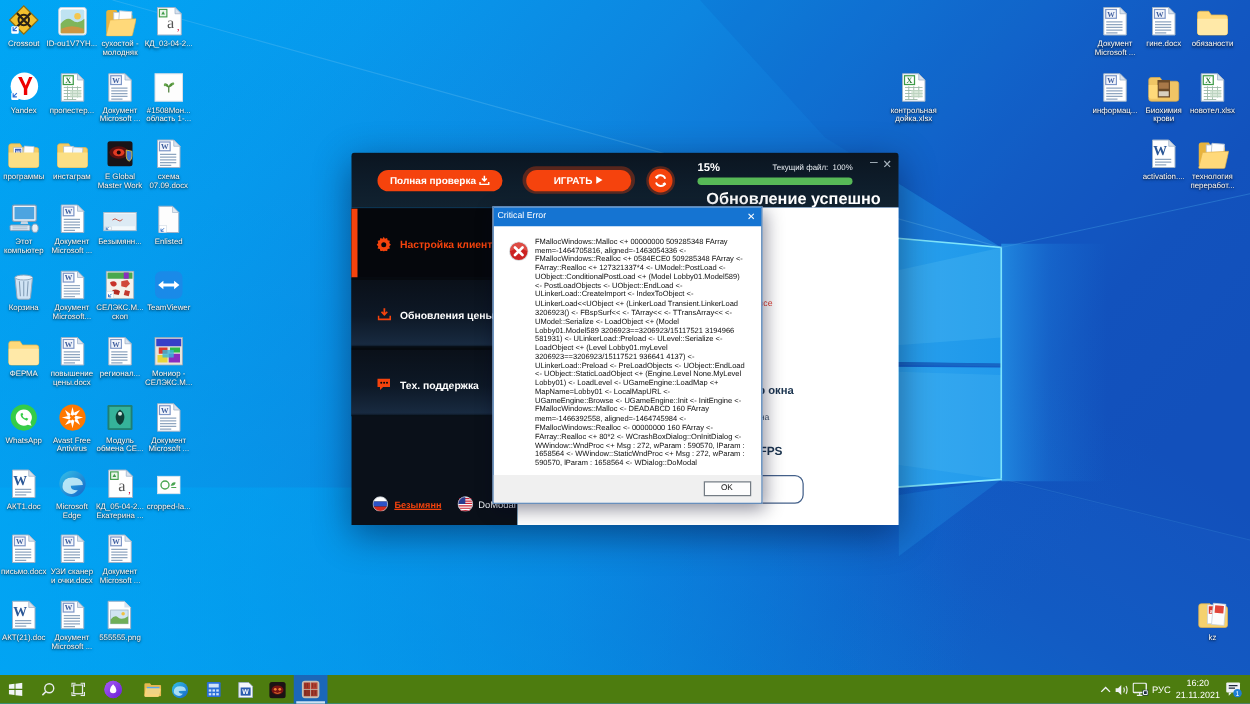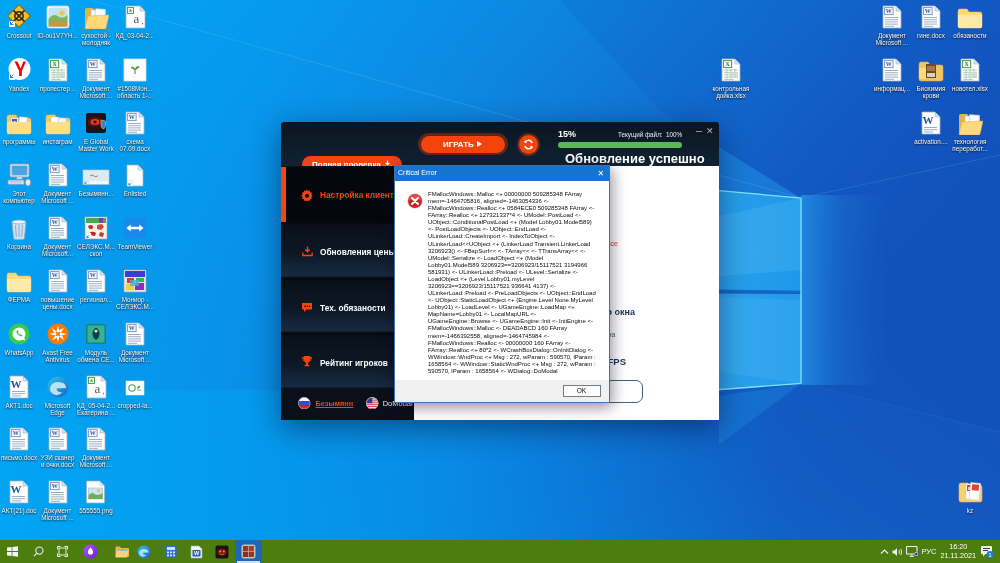--- a/index.html
+++ b/index.html
@@ -782,21 +782,21 @@
           <rect x="13" y="3" width="10" height="17" fill="#fdfdfd" stroke="#c5cfd8" stroke-width="0.6" transform="rotate(5 18 11)"></rect>
           <rect x="14.6" y="4.5" width="7" height="6" fill="#e0453a" transform="rotate(5 18 11)"></rect>
         </svg>
       </div>
       <div class="lb">kz</div>
     </div>
   </div>
 
 <div id="win" class="abs" style="left:281px;top:122px;width:438px;height:298px;border-radius:3px 3px 0 0;box-shadow:0 8px 30px rgba(0,0,30,.45);overflow:hidden;">
   <div id="topbar" class="abs" style="left:0;top:0;width:438px;height:44px;background:linear-gradient(180deg,#0b1520 0%,#0e1d2b 60%,#112230 100%);">
-    <div class="abs" style="left:21px;top:13.5px;width:100px;height:17px;border-radius:9px;background:#f5430d;color:#fff;font-size:8px;font-weight:bold;display:flex;align-items:center;justify-content:center;margin-top:20px;">Полная проверка&nbsp;
+    <div class="abs" style="left:21px;top:13.5px;width:100px;height:17px;border-radius:9px;background:#f5430d;color:#fff;font-size:8px;font-weight:bold;display:flex;align-items:center;justify-content:center;">Полная проверка&nbsp;
       <svg width="9" height="9" viewBox="0 0 9 9">
           <path d="M4.5 0.5 l0 4 M2.6 2.8 l1.9 2 1.9-2" stroke="#fff" stroke-width="1.2" fill="none"></path>
           <path d="M1 5.5 l0 2 7 0 0-2" stroke="#fff" stroke-width="1.1" fill="none"></path>
         </svg>
     </div>
     <div class="abs" style="left:137px;top:11px;width:90px;height:22px;border-radius:11px;background:rgba(245,67,13,.33);"></div>
     <div class="abs" style="left:140px;top:13.5px;width:84px;height:17px;border-radius:9px;background:#f5430d;color:#fff;font-size:8px;font-weight:bold;display:flex;align-items:center;justify-content:center;">ИГРАТЬ&nbsp;
       <svg width="7" height="8" viewBox="0 0 7 8">
           <path d="M1 1 l5 3 -5 3z" fill="#fff"></path>
         </svg>
@@ -837,28 +837,21 @@
       </div>
     <div class="mi" style="top:111.5px;">
         <svg class="abs" style="left:20px;top:22px;" width="12" height="11" viewBox="0 0 12 11">
           <path d="M1 1 l10 0 0 6.5 -5.5 0 -2.5 2.5 0-2.5 -2 0z" fill="#f5430d"></path>
           <g fill="#05070c">
             <circle cx="4" cy="4.2" r="0.8"></circle>
             <circle cx="6.3" cy="4.2" r="0.8"></circle>
             <circle cx="8.6" cy="4.2" r="0.8"></circle>
           </g>
         </svg>
-      <div class="abs" style="left:39px;top:23px;color:#fff;font-size:8.3px;font-weight:bold;white-space:nowrap;">Тех. обязаности</div>
-      </div>
-    <div class="mi" style="top:167px;">
-        <svg class="abs" style="left:20px;top:20px;" width="12" height="13" viewBox="0 0 12 13">
-          <path d="M3 1 l6 0 0 1 2 0 q0 3.5-2.3 4.2 q-0.7 1.4-1.7 1.6 l0 1.7 1.5 0.8 0 1 -5 0 0-1 1.5-0.8 0-1.7 q-1-0.2-1.7-1.6 q-2.3-0.7-2.3-4.2 l2 0z" fill="#f5430d"></path>
-          <path d="M2 3 q0.1 1.8 1.2 2.4 M10 3 q-0.1 1.8-1.2 2.4" stroke="#05070c" stroke-width="0.5" fill="none"></path>
-        </svg>
-      <div class="abs" style="left:39px;top:23px;color:#fff;font-size:8.3px;font-weight:bold;white-space:nowrap;">Рейтинг игроков</div>
+      <div class="abs" style="left:39px;top:23px;color:#fff;font-size:8.3px;font-weight:bold;white-space:nowrap;">Тех. поддержка</div>
       </div>
     <div class="abs" style="left:0;top:333px;width:133px;height:0;"></div>
     <div class="abs" style="left:17px;top:230px;width:116px;height:14px;display:flex;align-items:center;">
       <svg width="12.5" height="12.5" viewBox="0 0 13 13">
           <defs>
             <clipPath id="rf">
               <circle cx="6.5" cy="6.5" r="6.2"></circle>
             </clipPath>
           </defs>
           <g clip-path="url(#rf)">

